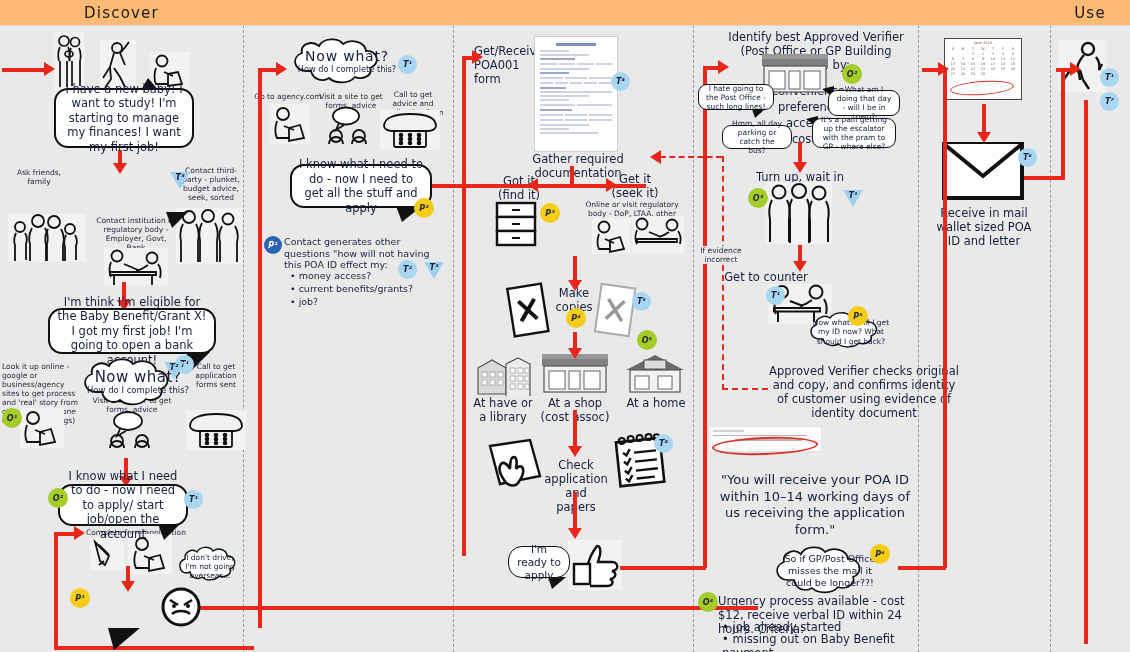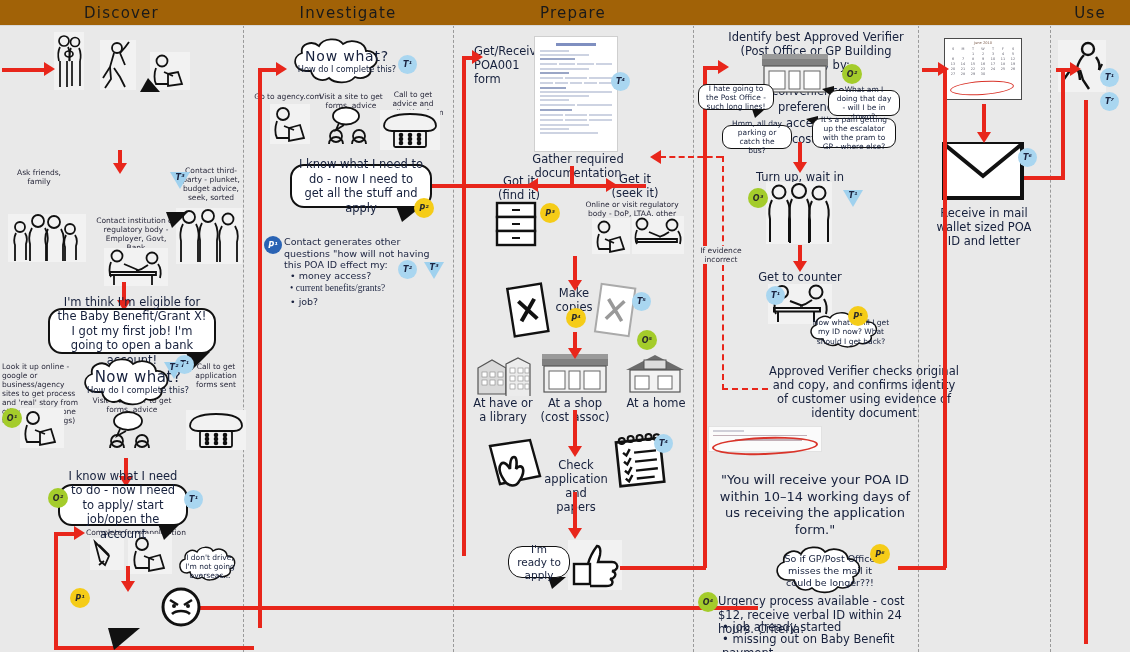--- a/index.html
+++ b/index.html
@@ -8,21 +8,21 @@
     width:1130px; height:652px;
     font-family:"Liberation Sans", sans-serif;
     background:#ffffff; overflow:hidden;
     position:relative;
   }
   #canvas { position:relative; width:1130px; height:652px; background:#e9e9e9; }
 
   
   .header-band {
     position:absolute; top:0; left:0; width:1130px; height:26px;
-    background:#a16207; border-bottom:1px solid #d8d8d8;
+    background:#fdba74; border-bottom:1px solid #d8d8d8;
     z-index:30;
   }
   .col-head {
     position:absolute; top:0; height:26px; line-height:26px;
     text-align:center; font-size:15px; letter-spacing:1.2px;
     color:#1a1a1a; font-family:"DejaVu Sans", sans-serif;
   }
   
   .lane-div {
     position:absolute; top:0; bottom:0; width:0;
@@ -132,22 +132,20 @@
     z-index:14; background:transparent;
   }
 </style>
 </head>
 <body>
 
 <div id="canvas">
 
   <div class="header-band">
     <div class="col-head" style="left:0px;   width:243px;">Discover</div>
-    <div class="col-head" style="left:243px; width:210px;">Investigate</div>
-    <div class="col-head" style="left:453px; width:240px;">Prepare</div>
     <div class="col-head" style="left:1050px;width:80px;">Use</div>
   </div>
 
   <div class="lane-div" style="left:243px;"></div>
   <div class="lane-div" style="left:453px;"></div>
   <div class="lane-div" style="left:693px;"></div>
   <div class="lane-div" style="left:918px;"></div>
   <div class="lane-div" style="left:1050px;"></div>
 
   <div class="arr arr-h" style="left:2px; top:68px; width:44px;"></div>
@@ -178,20 +176,21 @@
     <svg viewBox="0 0 40 38">
         <g fill="none" stroke="#111" stroke-width="1.8">
       <circle cx="12" cy="9" r="5.5"></circle>
       <path d="M6 16c-2 5-2 12 0 16h12"></path>
       <path d="M18 22l10-2 4 12-14 2z"></path>
       <path d="M14 20l9 4"></path>
     </g>
       </svg>
   </div>
 
+  <div class="bubble b1" style="left:54px; top:88px; width:140px; height:60px;">I have a new baby! I want to study! I'm starting to manage my finances! I want my first job!</div>
   <div class="tail" style="position:absolute; left:140px; top:78px; width:0;height:0;
        border-left:8px solid transparent; border-right:12px solid transparent; border-bottom:14px solid #111; z-index:11;"></div>
 
   <div class="arr arr-v" style="left:118px; top:150px; height:14px;"></div>
   <div class="ah ah-d" style="left:113px; top:163px;"></div>
 
   <div style="position:absolute; left:166px; top:212px; width:0;height:0;
        border-left:6px solid transparent; border-right:16px solid transparent; border-top:16px solid #111; z-index:11;"></div>
   <div class="badge tri" style="left:170px; top:172px;">
     <span>T³</span>
@@ -437,21 +436,21 @@
   <div style="position:absolute; left:396px; top:206px; width:0;height:0;
        border-left:6px solid transparent; border-right:20px solid transparent; border-top:16px solid #111; z-index:11;"></div>
   <div class="badge p" style="left:414px; top:198px;">P²</div>
 
   <div class="badge p-blue" style="left:264px; top:236px;">P¹</div>
   <div class="tx lbl-md" style="left:284px; top:236px; width:156px;">Contact generates other questions "how will not having this POA ID effect my:</div>
   <div class="tx lbl-md" style="left:290px; top:270px; width:150px;">
     <span>•</span>
     <span>money access?</span>
   </div>
-  <div class="tx lbl-md" style="left:290px; top:283px; width:150px;font-family:Liberation Serif, serif;">
+  <div class="tx lbl-md" style="left:290px; top:283px; width:150px;">
     <span>•</span>
     <span>current benefits/grants?</span>
   </div>
   <div class="tx lbl-md" style="left:290px; top:296px; width:150px;">
     <span>•</span>
     <span>job?</span>
   </div>
   <div class="badge t" style="left:398px; top:260px;">T²</div>
   <div class="badge tri" style="left:424px; top:262px;">
     <span>T³</span>
@@ -748,21 +747,21 @@
       </svg>
   </div>
   <div class="badge o" style="left:748px; top:188px;">O³</div>
   <div class="badge tri" style="left:843px; top:190px;">
     <span>T¹</span>
   </div>
 
   <div class="arr arr-v" style="left:798px; top:245px; height:18px;"></div>
   <div class="ah ah-d" style="left:793px; top:261px;"></div>
 
-  <div class="tx lbl-lg c" style="left:750px; top:270px; width:100px;text-align:center;">Get to counter</div>
+  <div class="tx lbl-lg c" style="left:716px; top:270px; width:100px;text-align:center;">Get to counter</div>
 
   <div class="art" style="left:768px; top:284px; width:64px; height:40px;">
     <svg viewBox="0 0 64 40">
         <g fill="none" stroke="#111" stroke-width="2">
       <circle cx="14" cy="8" r="6"></circle>
           <circle cx="48" cy="8" r="6.5"></circle>
       <path d="M8 15c-2 5-2 12 0 15M22 17l13 5M44 16c-4 3-8 5-12 6M56 15c3 5 3 11 2 15"></path>
       <path d="M6 24h46v3.5H6z"></path>
           <path d="M10 28v10M46 28v10"></path>
     </g>

